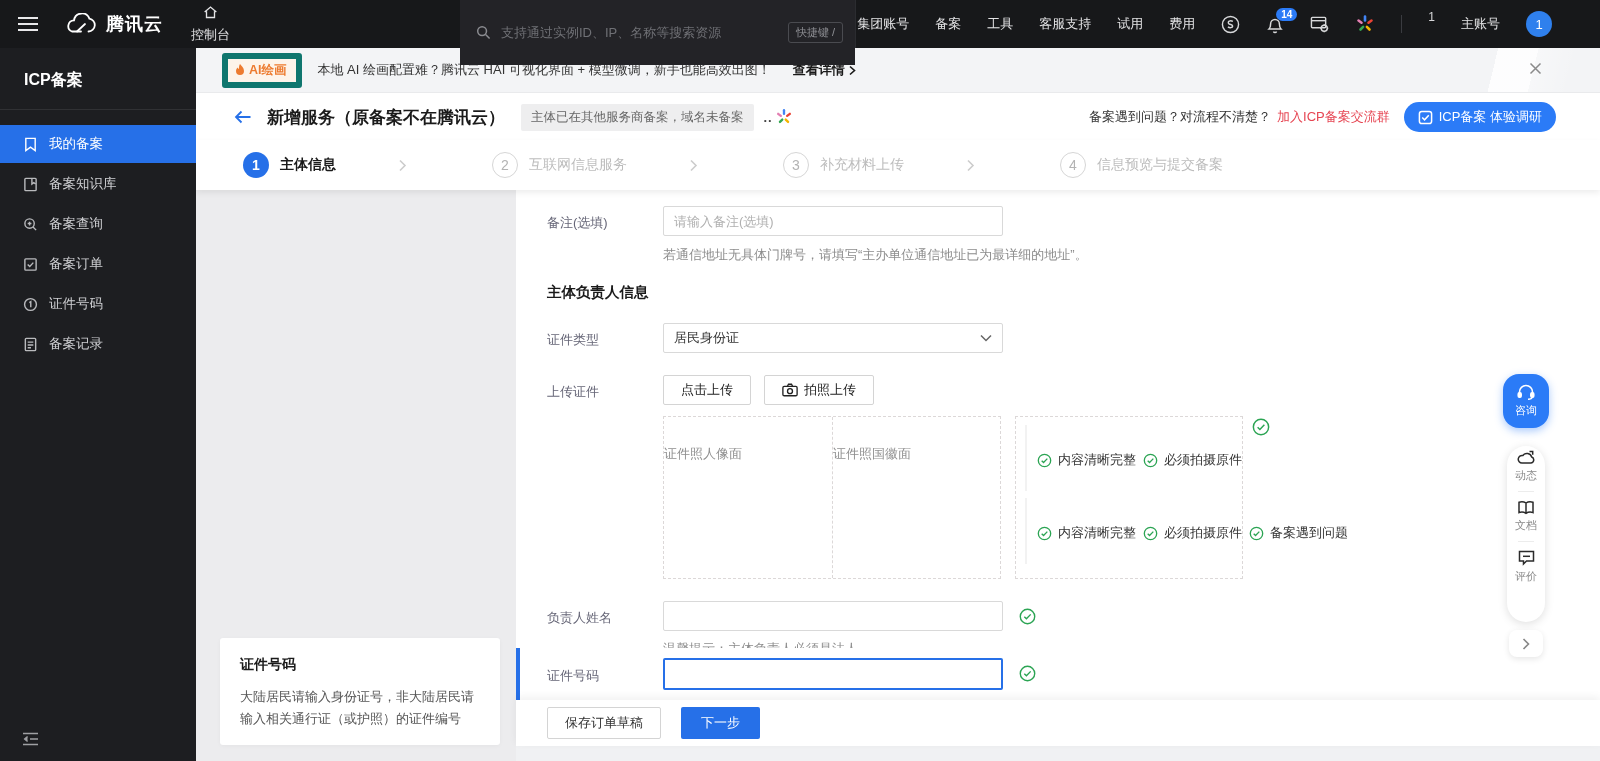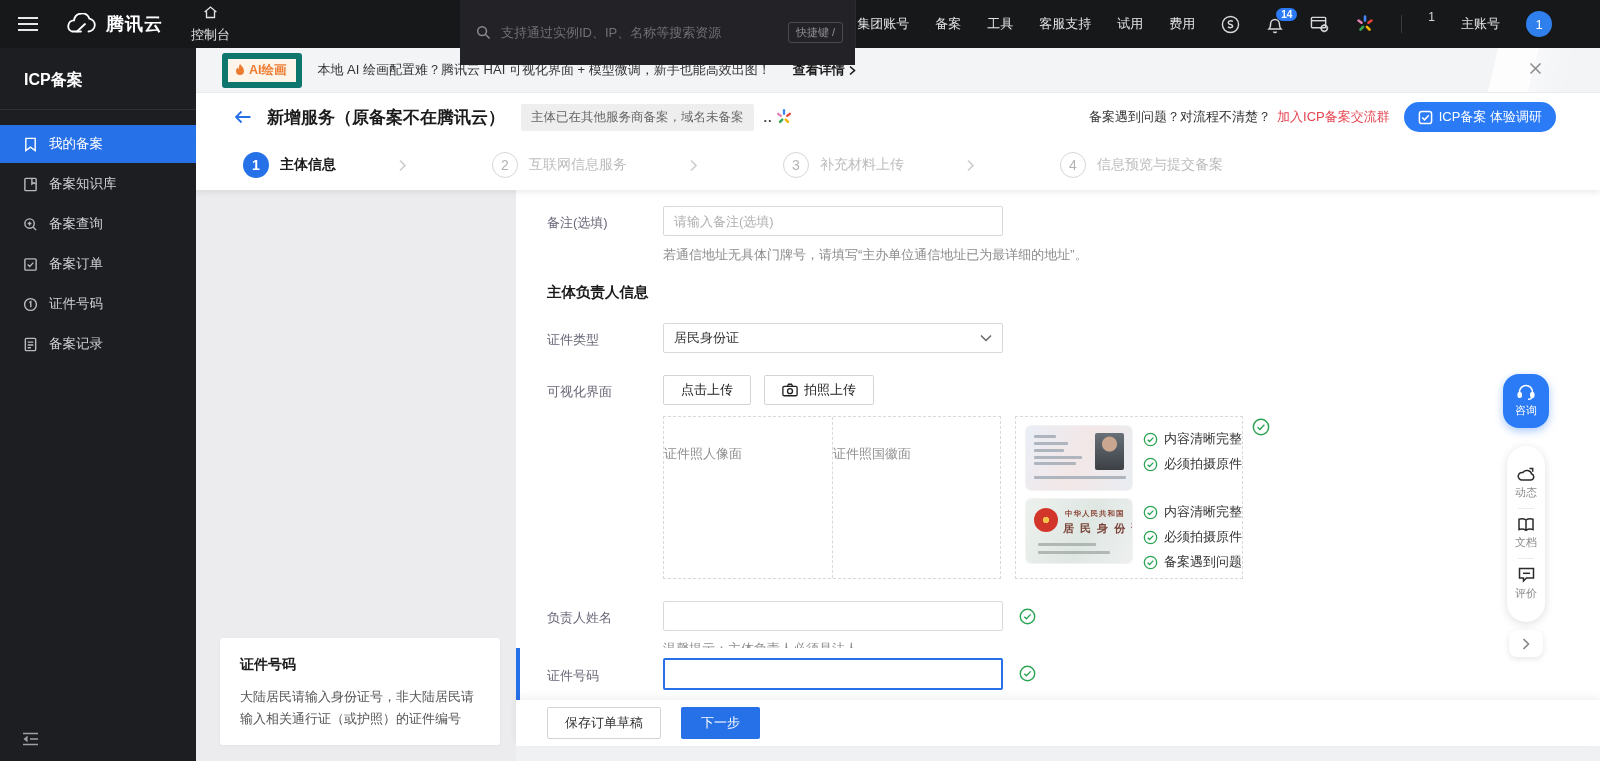--- a/index.html
+++ b/index.html
@@ -75,21 +75,21 @@
   .f-input::placeholder { color:#b0b0b0; }
   .f-help { position:absolute; left:147px; font-size:13px; color:#8c8c8c; white-space:nowrap; }
   .f-select { position:absolute; left:147px; width:340px; height:30px; border:1px solid #d9d9d9; border-radius:2px; display:flex; align-items:center; padding:0 10px; cursor:pointer; background:#fff; }
   .f-select .val { flex:1; font-size:13px; color:#333; }
   .sec-title { position:absolute; left:31px; font-size:14.5px; font-weight:700; color:#1a1a1a; }
   .up-btn { height:30px; border:1px solid #d4d4d4; background:#fff; border-radius:2px; display:flex; align-items:center; justify-content:center; gap:6px; font-size:13px; color:#222; cursor:pointer; padding:0 17px; }
   .dash-box { position:absolute; border:1px dashed #dcd8d8; background:#fff; }
   .up-cell { width:50%; display:flex; padding-top:28px; color:#8f8f8f; font-size:13px; }
   .up-cell.second { border-left:1px dashed #dcd8d8; }
   .sample-row { display:flex; gap:11px; margin-bottom:9px; }
-  .checklist { display:flex; flex-direction:column; gap:7px; padding-top:4px; }
+  .checklist { display:flex; flex-direction:row; gap:7px; padding-top:4px; }
   .chk { display:flex; align-items:center; gap:6px; font-size:13px; color:#333; white-space:nowrap; }
   .chk .ic, .valid-ic { color:#2ba453; display:flex; }
   .card { width:110px; height:64px; border-radius:5px; position:relative; overflow:hidden; box-shadow:0 0 0 1px rgba(0,0,0,.05); }
   .card.front { background:linear-gradient(115deg,#e9eef6 0%,#f3e7e7 50%,#e8edf2 100%); }
   .card.front .ln { position:absolute; height:3px; background:#9aa3ad; border-radius:1px; opacity:.75; }
   .card.front .photo { position:absolute; right:8px; top:7px; width:29px; height:37px; border-radius:2px; background:radial-gradient(circle at 50% 30%, #c9a68f 0 7px, transparent 8px), linear-gradient(#687078,#3c4045); }
   .card.back { background:linear-gradient(115deg,#edf1ee 0%,#dfe7e3 55%,#eef0ef 100%); }
   .card.back .emblem { position:absolute; left:8px; top:9px; width:24px; height:24px; border-radius:50%; background:radial-gradient(circle,#f3c14b 0 3px,#d2362b 3px 100%); }
   .card.back .t1 { position:absolute; left:39px; top:10px; font-size:7.5px; font-weight:700; color:#8c4a3c; letter-spacing:1px; white-space:nowrap; }
   .card.back .t2 { position:absolute; left:37px; top:22px; font-size:11px; font-weight:700; color:#7a4338; letter-spacing:1.5px; white-space:nowrap; }
@@ -105,21 +105,21 @@
   #below-footer { position:absolute; left:516px; top:746px; width:1084px; height:15px; background:#f0f1f3; }
 
   
   #help-panel { position:absolute; left:220px; top:638px; width:280px; height:107px; background:#fff; border-radius:3px; padding:18px 20px; box-shadow:0 1px 4px rgba(0,0,0,.04); z-index:46; }
   #help-panel .hp-title { font-size:14px; font-weight:700; color:#1a1a1a; margin-bottom:12px; }
   #help-panel .hp-body { font-size:13px; color:#555; line-height:1.7; }
 
   
   #consult-btn { position:absolute; left:1503px; top:374px; width:46px; height:54px; background:#2b7bf7; border-radius:16px; display:flex; flex-direction:column; align-items:center; justify-content:center; gap:3px; color:#fff; cursor:pointer; z-index:70; box-shadow:0 3px 8px rgba(43,123,247,.4); }
   #consult-btn .lb { font-size:11px; }
-  #float-pill { position:absolute; left:1507px; top:446px; width:38px; height:176px; background:#fff; border-radius:19px; box-shadow:0 2px 10px rgba(0,0,0,.13); display:flex; flex-direction:column; align-items:center; justify-content:center; z-index:70; }
+  #float-pill { position:absolute; left:1507px; top:446px; width:38px; height:176px; background:#fff; border-radius:19px; box-shadow:0 2px 10px rgba(0,0,0,.13); display:flex; flex-direction:column; align-items:center; z-index:70; }
   .fp-item { display:flex; flex-direction:column; align-items:center; gap:3px; cursor:pointer; padding:4px 0; }
   .fp-item .ic { color:#2b2b2b; }
   .fp-item .lb { font-size:11px; color:#8a8a8a; }
   .fp-div { width:16px; height:1px; background:#ececec; margin:4px 0; }
   #expand-btn { position:absolute; left:1509px; top:630px; width:34px; height:27px; background:#fff; border-radius:8px; box-shadow:0 2px 6px rgba(0,0,0,.1); display:flex; align-items:center; justify-content:center; color:#888; cursor:pointer; z-index:70; }
 </style>
 </head>
 <body>
 
 <div id="topbar">
@@ -360,21 +360,21 @@
   <span class="sec-title" style="top:93px">主体负责人信息</span>
 
   <span class="f-label" style="top:141px">证件类型</span>
   <div class="f-select" style="top:133px">
     <span class="val">居民身份证</span>
     <svg width="12" height="8" viewBox="0 0 12 8" fill="none" stroke="#666" stroke-width="1.5">
         <path d="M1 1.5l5 5 5-5"></path>
       </svg>
   </div>
 
-  <span class="f-label" style="top:193px">可视化界面</span>
+  <span class="f-label" style="top:193px">上传证件</span>
   <div class="abs" style="left:147px; top:185px; display:flex; gap:13px;">
     <button class="up-btn">
         <span>点击上传</span>
       </button>
     <button class="up-btn">
       <svg width="16" height="14" viewBox="0 0 18 15" fill="none" stroke="#222" stroke-width="1.5">
           <rect x="1" y="3.5" width="16" height="10.5" rx="1.5"></rect>
           <path d="M6 3.5L7.3 1h3.4L12 3.5"></path>
           <circle cx="9" cy="8.8" r="2.8"></circle>
         </svg>

